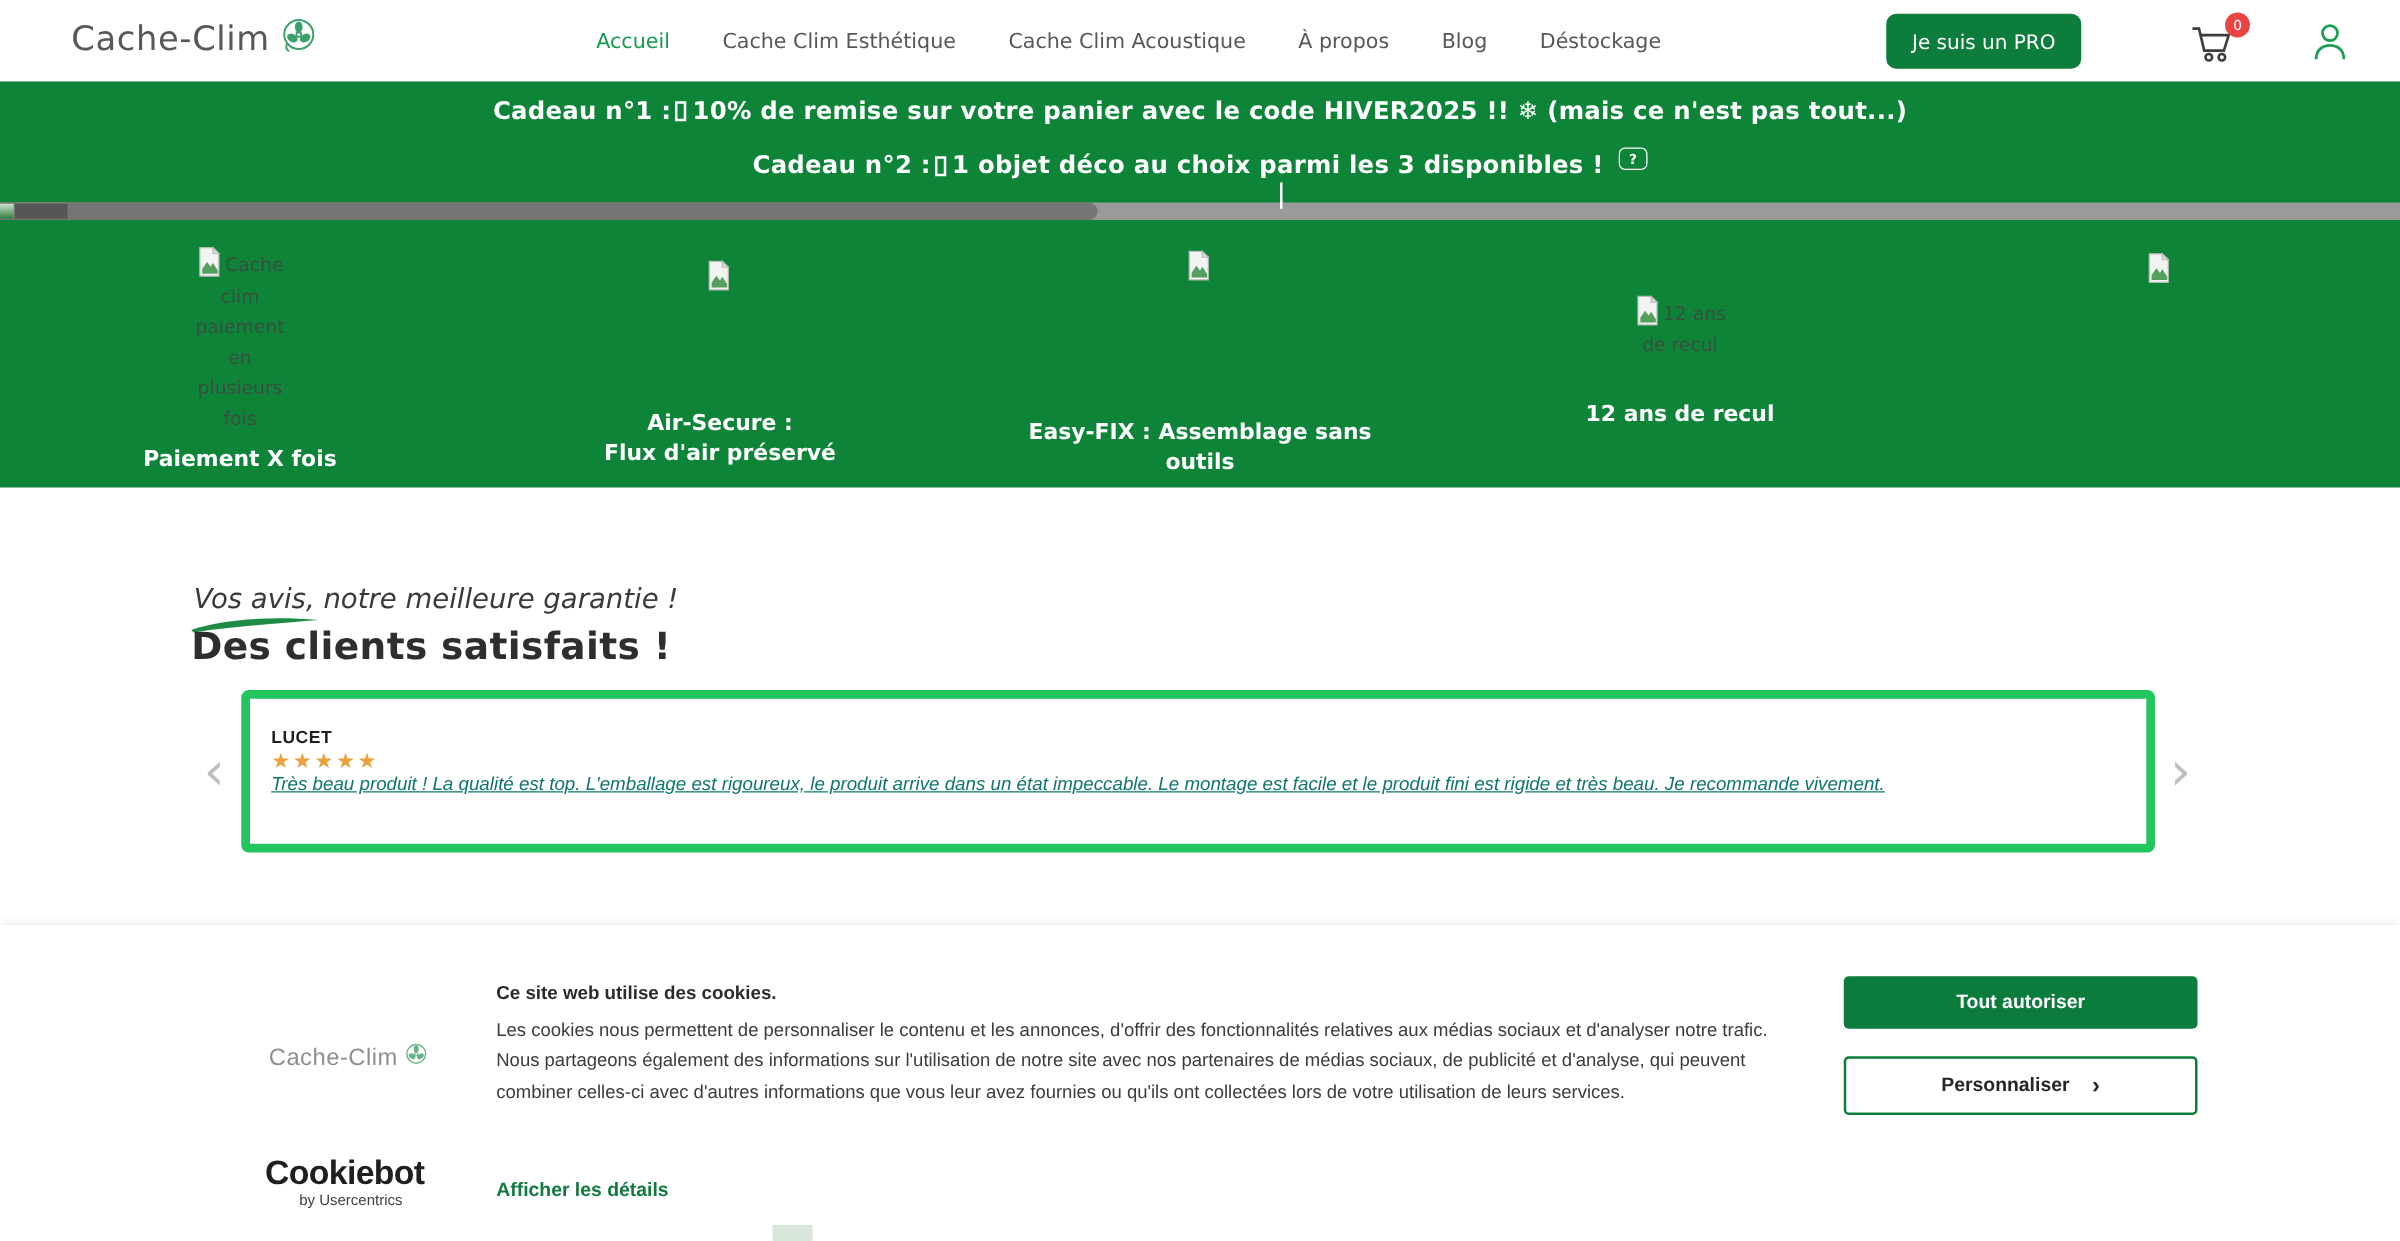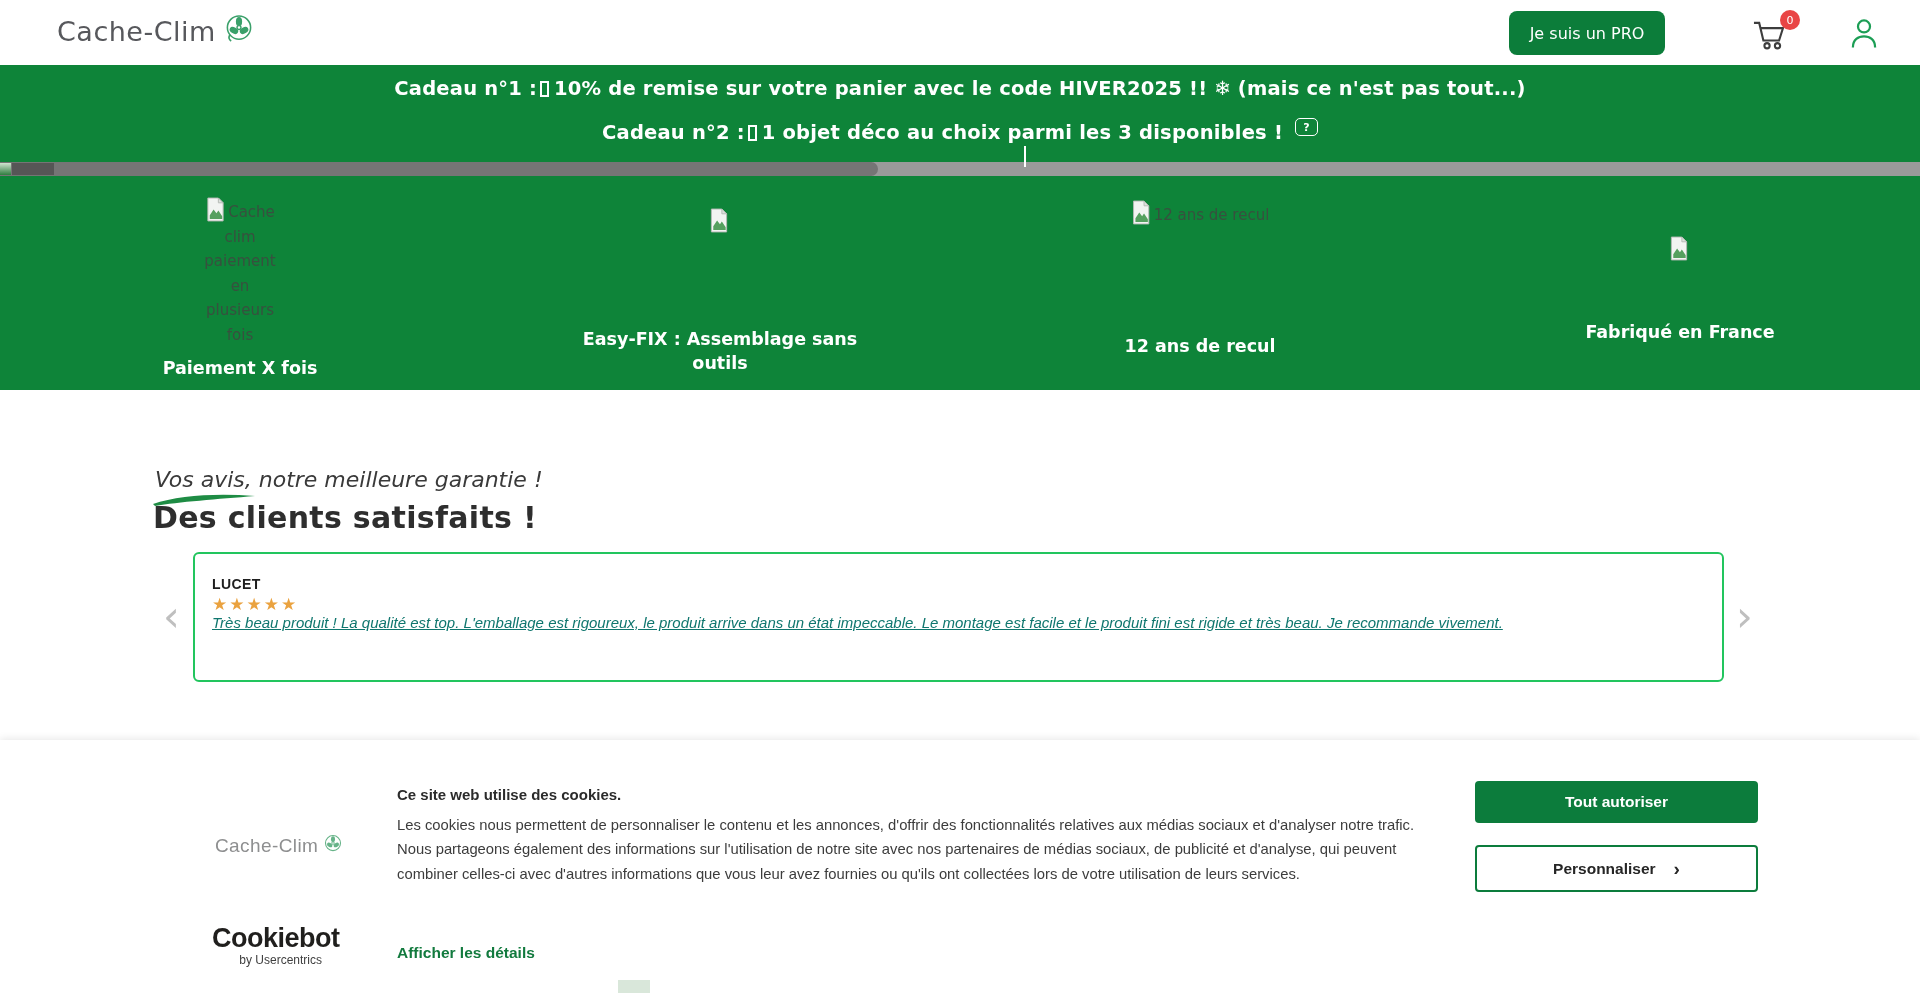--- a/index.html
+++ b/index.html
@@ -62,21 +62,21 @@
   .feature:nth-child(5) .f-media { top:28px; }
   .feature:nth-child(5) .f-caption { top:172px;margin-top:44px; }
   .feature:nth-child(6) .f-media { top:41px; }
   .feature:nth-child(6) .f-caption { top:161px; }
 
   
   .tagline { position:absolute; left:155px; top:467px; font-style:italic; font-size:22px; color:#3a3a3a; z-index:1; }
   .swoosh { position:absolute; left:150px; top:492px; z-index:0; }
   .reviews-heading { position:absolute; left:153px; top:500px; font-size:30px; font-weight:bold; color:#2e2e2e; letter-spacing:.3px; }
   .review-card { position:absolute; left:193px; top:552px; width:1531px; height:130px; background:#fff;
-    border:2px solid #22c55e; border-radius:6px; }
+    border:7px solid #22c55e; border-radius:6px; }
   .review-author { position:absolute; left:17px; top:22px; font-size:14px; font-weight:bold; color:#1f1f1f;
     letter-spacing:.4px; font-family:"Liberation Sans", sans-serif; }
   .review-stars { position:absolute; left:17px; top:40px; color:#eaa23f; font-size:17px; letter-spacing:2px; }
   .review-text { position:absolute; left:17px; top:60px; font-size:15px; font-style:italic; color:#0f766e;
     font-family:"Liberation Sans", sans-serif;text-decoration:underline; }
   .car-arrow { position:absolute; font-size:42px; color:#bfbfbf; background:none; border:none; cursor:pointer;
     font-family:"DejaVu Sans", sans-serif; line-height:1; }
   .car-prev { left:163px; top:596px; }
   .car-next { left:1736px; top:596px; }
 
@@ -114,20 +114,28 @@
       <svg width="34" height="34" viewBox="0 0 24 24" fill="none">
         <circle cx="12" cy="11" r="8.2" stroke="#3aa06a" stroke-width="1.1"></circle>
         <path d="M5.5 16 q-1.5 3 1 4.5" stroke="#3aa06a" stroke-width="1.1" fill="none"></path>
         <ellipse cx="12" cy="6.8" rx="2.2" ry="3.2" fill="#3aa06a"></ellipse>
         <ellipse cx="8.4" cy="13" rx="2.2" ry="3.2" fill="#3aa06a" transform="rotate(120 8.4 13)"></ellipse>
         <ellipse cx="15.6" cy="13" rx="2.2" ry="3.2" fill="#3aa06a" transform="rotate(240 15.6 13)"></ellipse>
         <circle cx="12" cy="11" r="1.4" fill="#fff" stroke="#3aa06a"></circle>
       </svg>
     </span>
   </div>
+  <nav class="nav">
+    <span class="nav-item active">Accueil</span>
+    <span class="nav-item">Cache Clim Esthétique</span>
+    <span class="nav-item">Cache Clim Acoustique</span>
+    <span class="nav-item">À propos</span>
+    <span class="nav-item">Blog</span>
+    <span class="nav-item">Déstockage</span>
+  </nav>
   <button class="pro-btn">Je suis un PRO</button>
   <div class="cart-wrap">
     <span>
       <svg width="34" height="34" viewBox="0 0 26 26" fill="none" stroke="#3d3d3d" stroke-width="1.6">
         <path d="M1.5 4.5 h4 l3.2 13.5 h12 l3 -9.5 H7"></path>
         <circle cx="11.5" cy="22" r="2"></circle>
         <circle cx="19.5" cy="22" r="2"></circle>
       </svg>
     </span>
     <span class="cart-badge">0</span>
@@ -161,20 +169,31 @@
 <div class="features">
   <div class="feature">
     <div class="f-media">
       <svg width="21" height="25" viewBox="0 0 22 26">
           <path d="M3 1 h11 l5 5 v19 H3 z" fill="#f2f4f2" stroke="#b5bab5"></path>
           <path d="M14 1 l5 5 h-5 z" fill="#dde1dd" stroke="#b5bab5"></path>
           <path d="M5 19 l4 -6 3 4 2 -3 4 6 v3 H5 z" fill="#55a05f"></path>
         </svg><span>Cache clim paiement en plusieurs fois</span>
     </div>
     <p class="f-caption">Paiement X fois</p>
+  </div>
+  <div class="feature">
+    <div class="f-media">
+      <svg width="21" height="25" viewBox="0 0 22 26">
+          <path d="M3 1 h11 l5 5 v19 H3 z" fill="#f2f4f2" stroke="#b5bab5"></path>
+          <path d="M14 1 l5 5 h-5 z" fill="#dde1dd" stroke="#b5bab5"></path>
+          <path d="M5 19 l4 -6 3 4 2 -3 4 6 v3 H5 z" fill="#55a05f"></path>
+        </svg><span></span>
+    </div>
+    <p class="f-caption">Air-Secure :
+Flux d'air préservé</p>
   </div>
   <div class="feature">
     <div class="f-media">
       <svg width="21" height="25" viewBox="0 0 22 26">
           <path d="M3 1 h11 l5 5 v19 H3 z" fill="#f2f4f2" stroke="#b5bab5"></path>
           <path d="M14 1 l5 5 h-5 z" fill="#dde1dd" stroke="#b5bab5"></path>
           <path d="M5 19 l4 -6 3 4 2 -3 4 6 v3 H5 z" fill="#55a05f"></path>
         </svg><span></span>
     </div>
     <p class="f-caption">Easy-FIX : Assemblage sans

